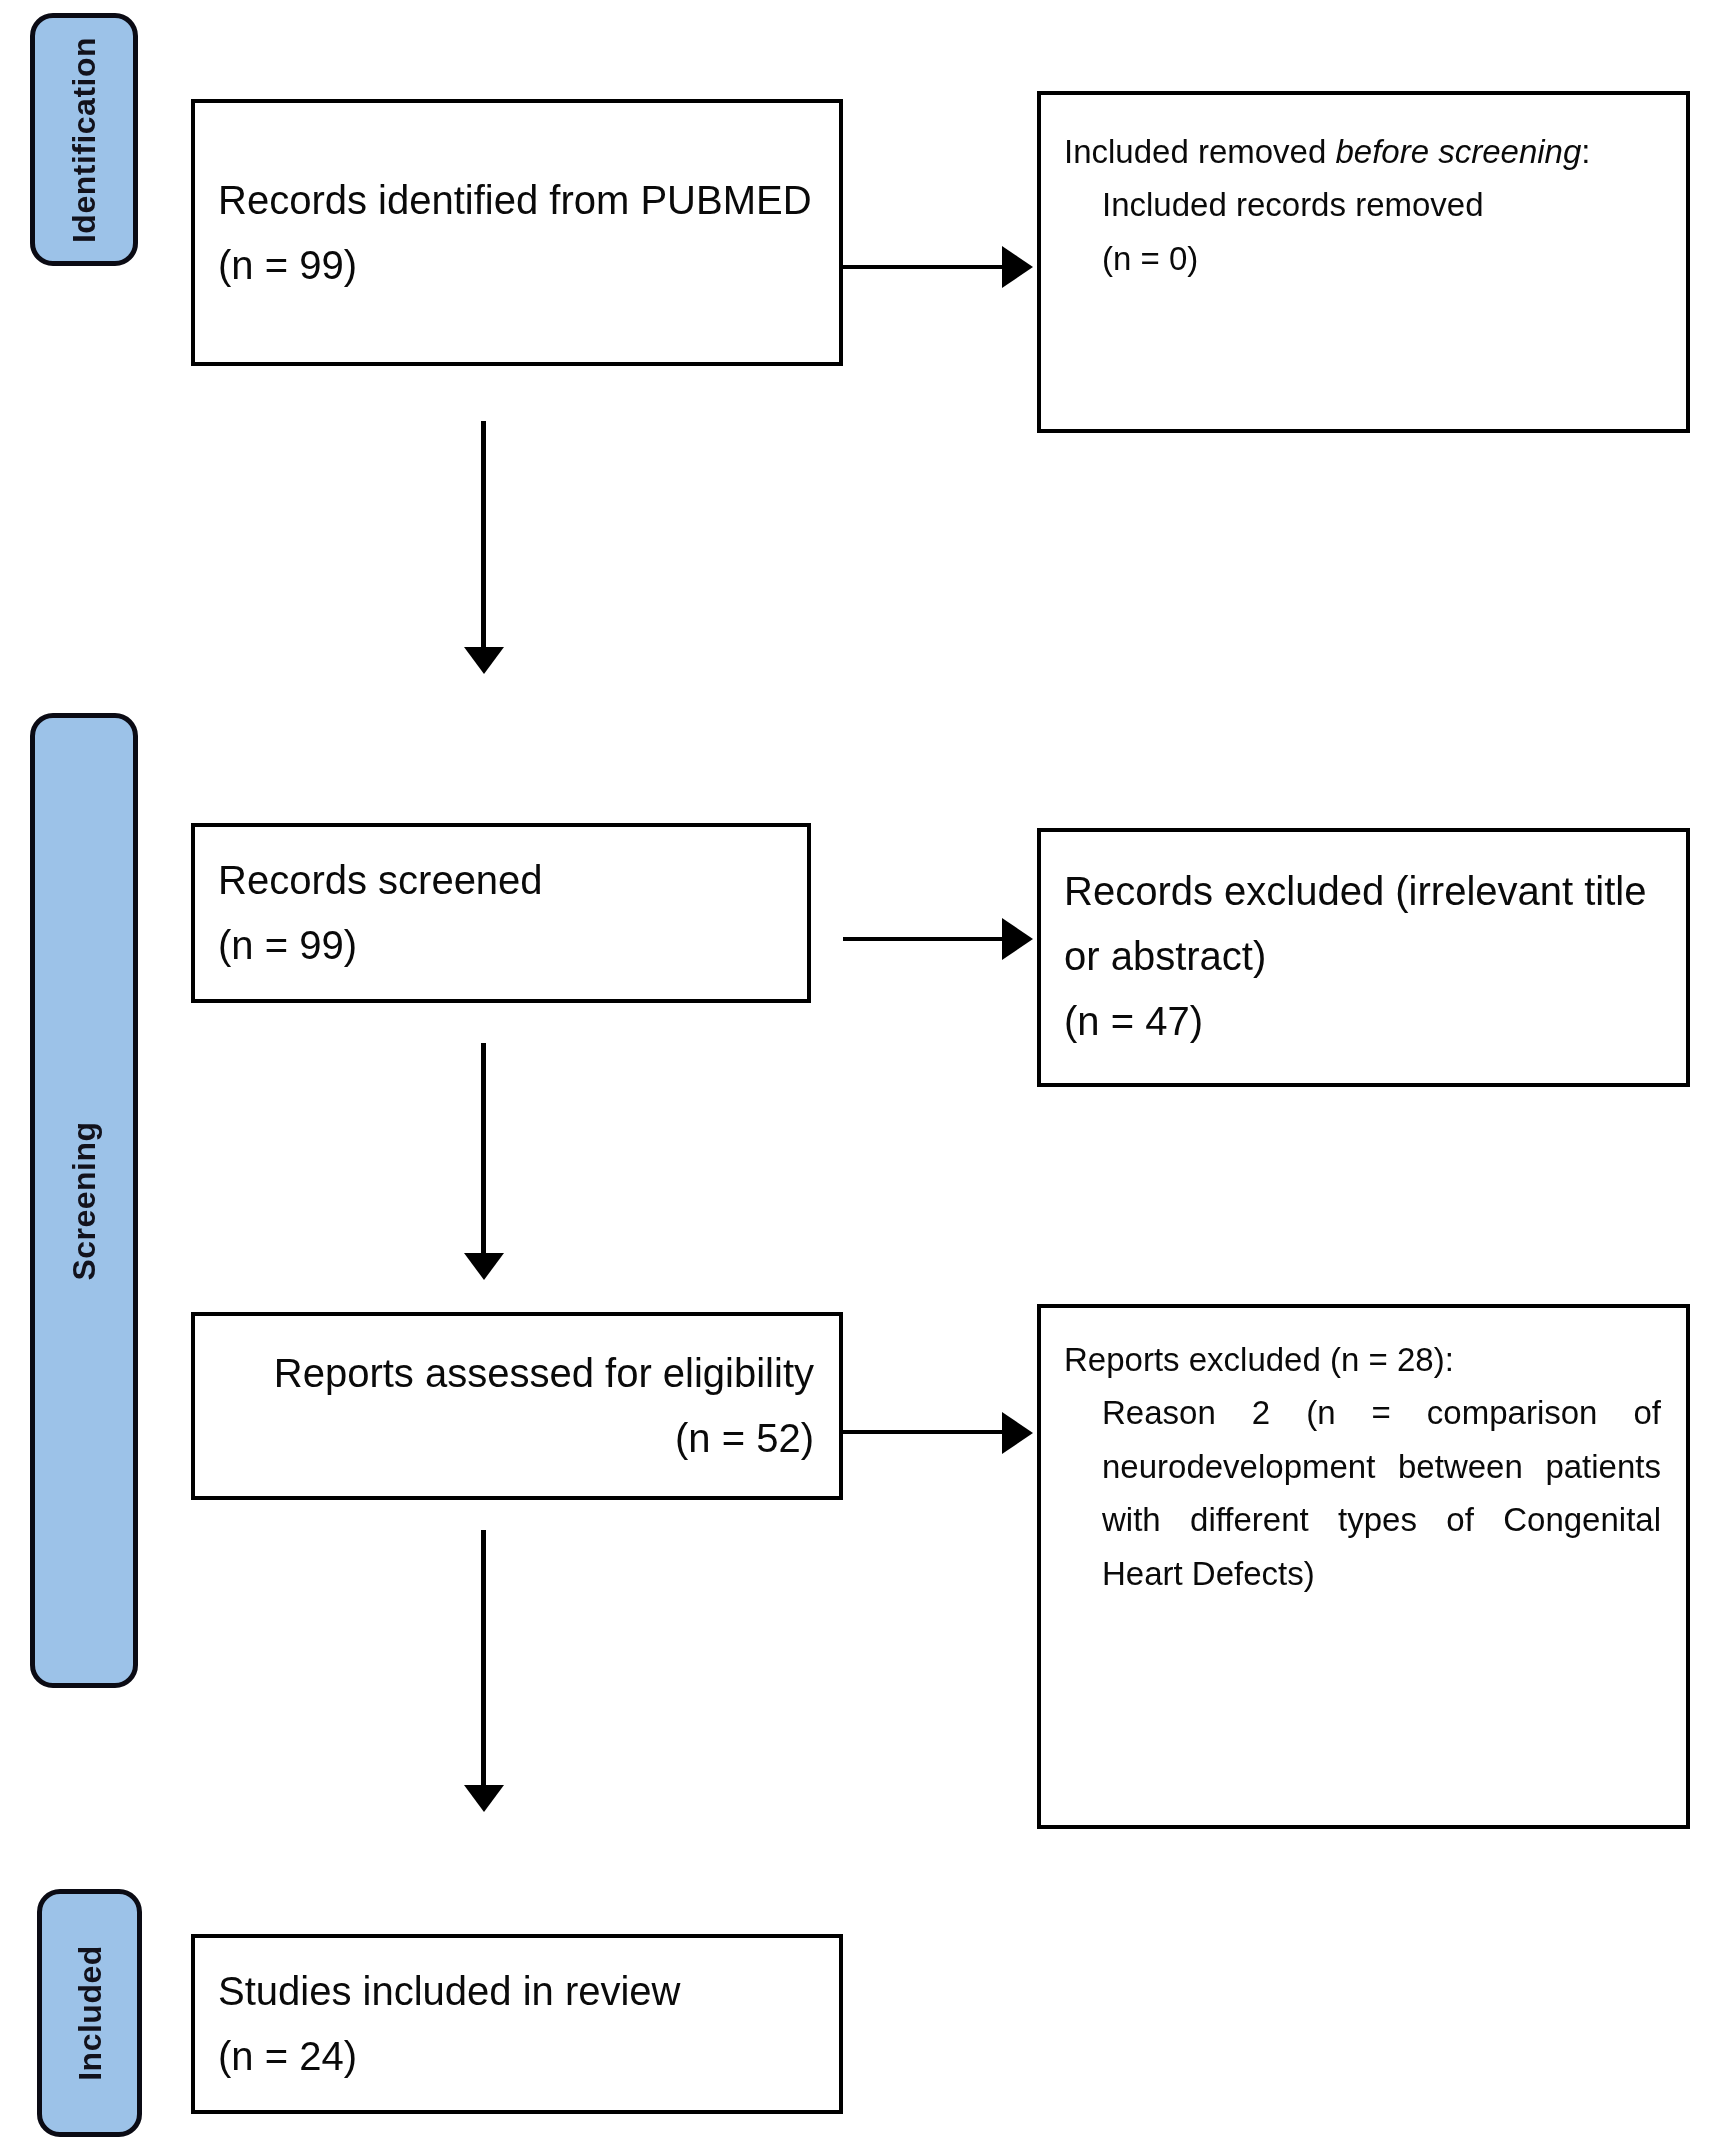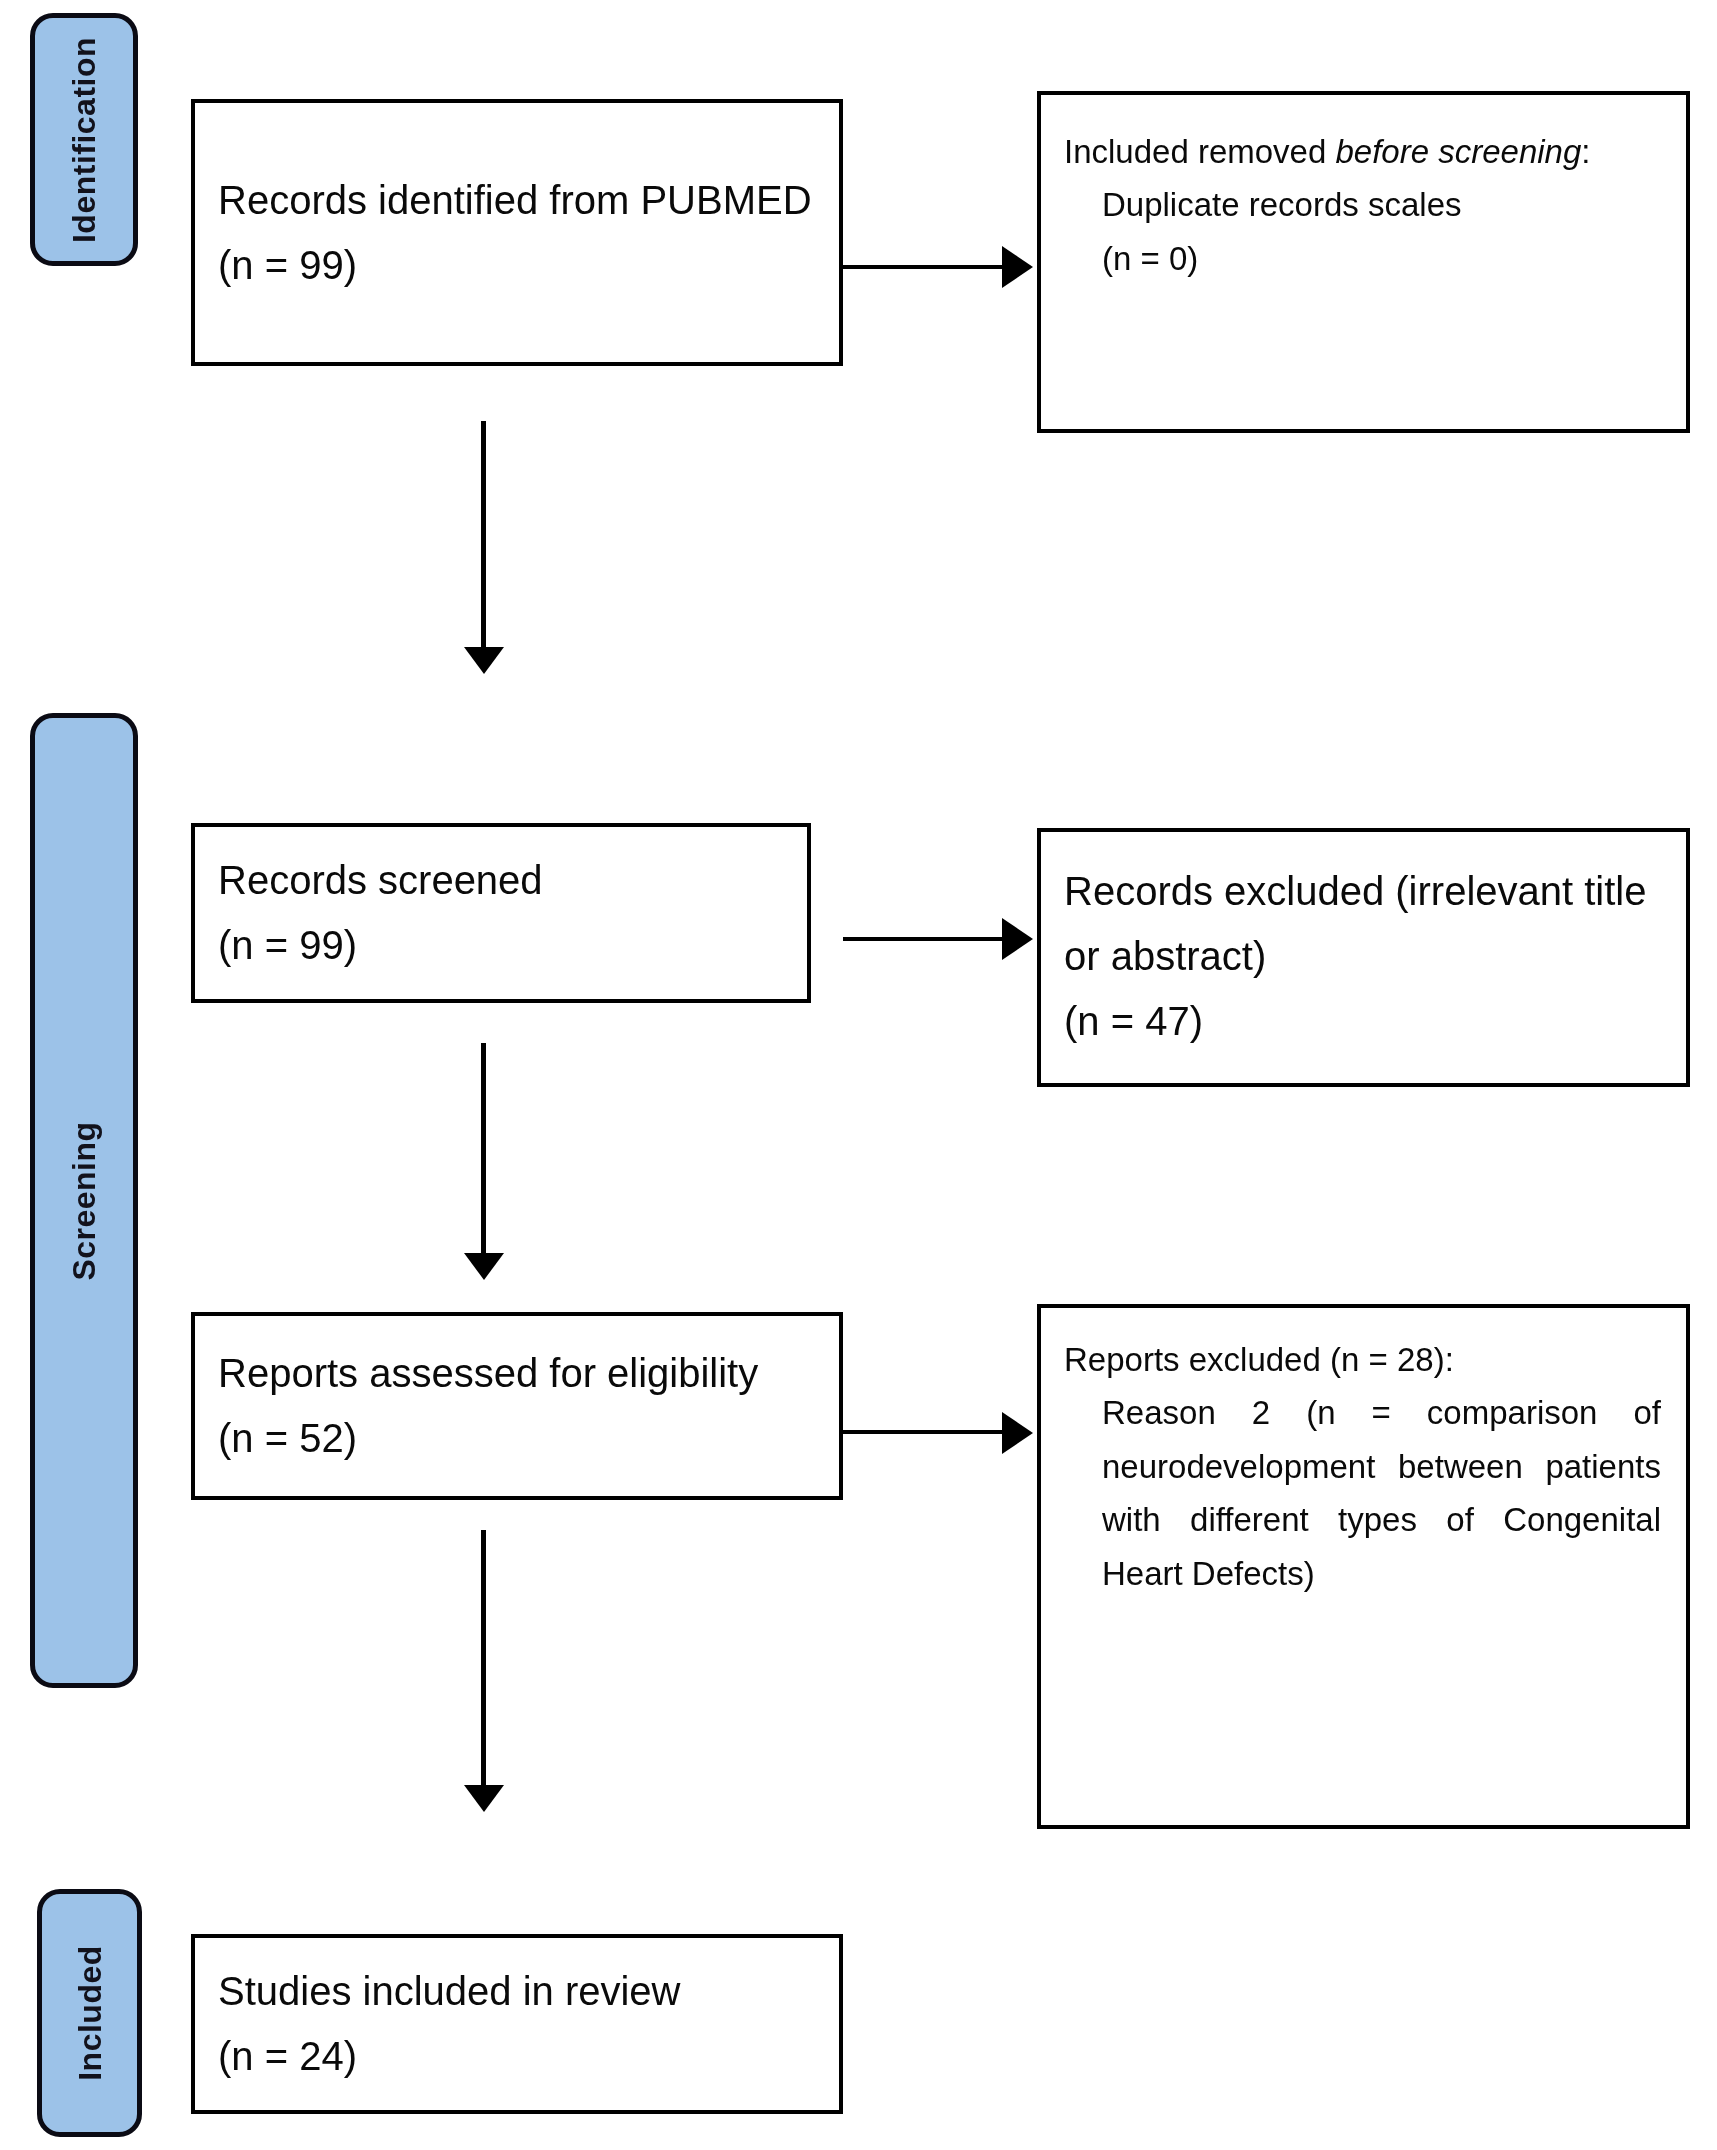--- a/index.html
+++ b/index.html
@@ -111,21 +111,21 @@
 
   <div class="flow-box" style="left:191px; top:99px; width:652px; height:267px;">
     <div class="line">Records identified from PUBMED</div>
     <div class="line">(n = 99)</div>
   </div>
 
   <div class="flow-box" style="left:1037px; top:91px; width:653px; height:342px; justify-content:flex-start; padding-top:30px;">
     <div class="para">
       <span>Included removed </span><em>before screening</em><span>:</span>
     </div>
-    <div class="para indent">Duplicate records scales</div>
+    <div class="para indent">Included records removed</div>
     <div class="para hang">(n = 0)</div>
   </div>
 
   <div class="h-line" style="left:843px; top:265px; width:164px;"></div>
   <div class="h-head" style="left:1002px; top:246px;"></div>
 
   <div class="v-line" style="left:481px; top:421px; height:227px;"></div>
   <div class="v-head" style="left:464px; top:647px;"></div>
 
   <div class="flow-box" style="left:191px; top:823px; width:620px; height:180px;">
@@ -138,21 +138,21 @@
     <div class="line">or abstract)</div>
     <div class="line">(n = 47)</div>
   </div>
 
   <div class="h-line" style="left:843px; top:937px; width:164px;"></div>
   <div class="h-head" style="left:1002px; top:918px;"></div>
 
   <div class="v-line" style="left:481px; top:1043px; height:212px;"></div>
   <div class="v-head" style="left:464px; top:1253px;"></div>
 
-  <div class="flow-box" style="left:191px; top:1312px; width:652px; height:188px;">
+  <div class="flow-box" style="left:191px; top:1312px; width:652px; height:188px;text-align:right;">
     <div class="line">Reports assessed for eligibility</div>
     <div class="line">(n = 52)</div>
   </div>
 
   <div class="flow-box" style="left:1037px; top:1304px; width:653px; height:525px; justify-content:flex-start; padding-top:25px;">
     <div class="para">Reports excluded (n = 28):</div>
     <div class="para hang">Reason 2 (n = comparison of neurodevelopment between patients with different types of Congenital Heart Defects)</div>
   </div>
 
   <div class="h-line" style="left:843px; top:1430px; width:164px;"></div>

